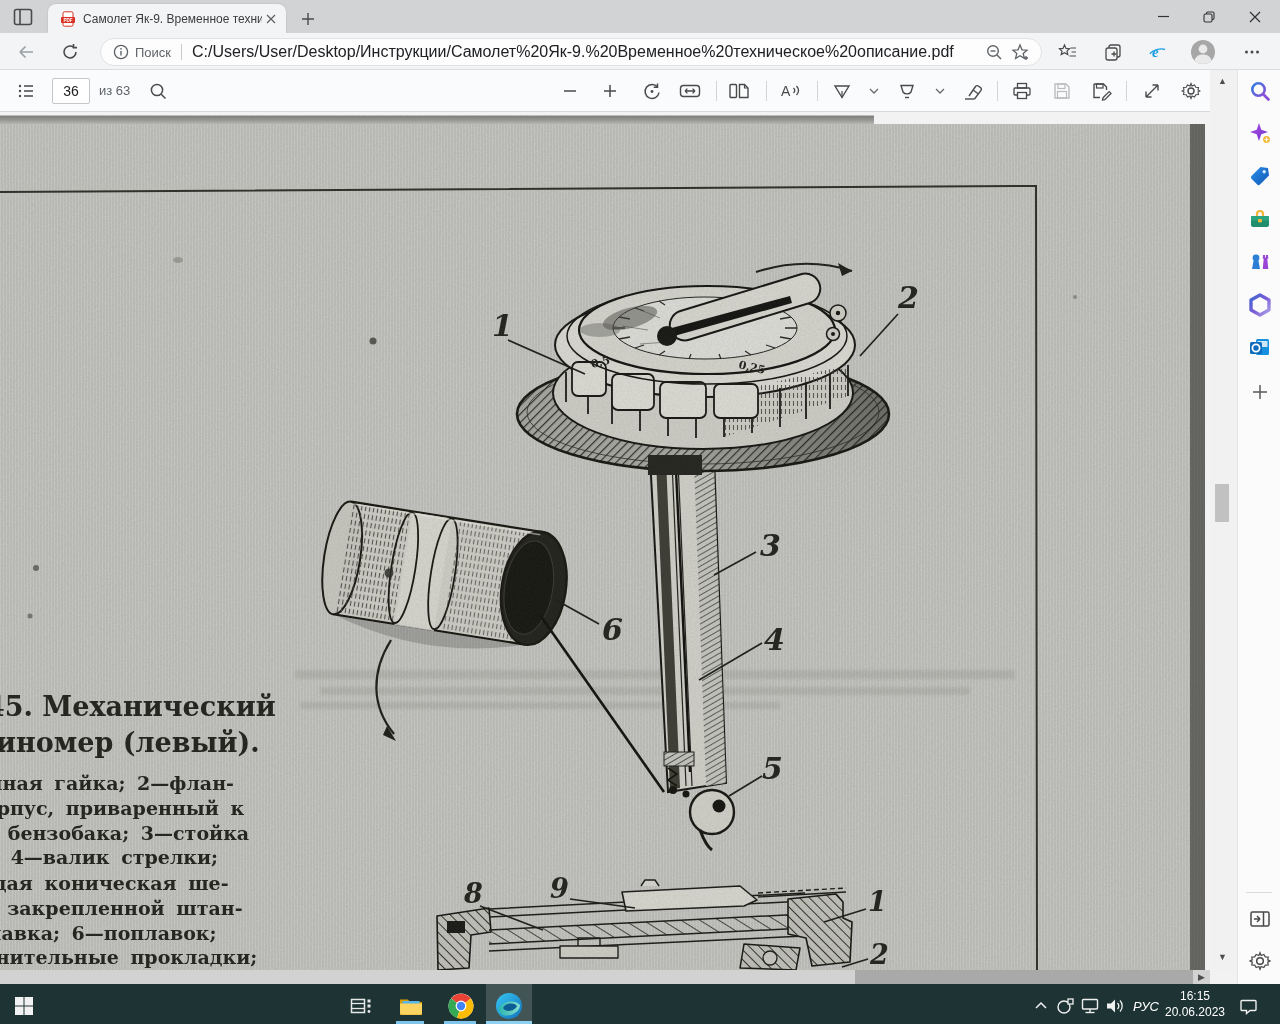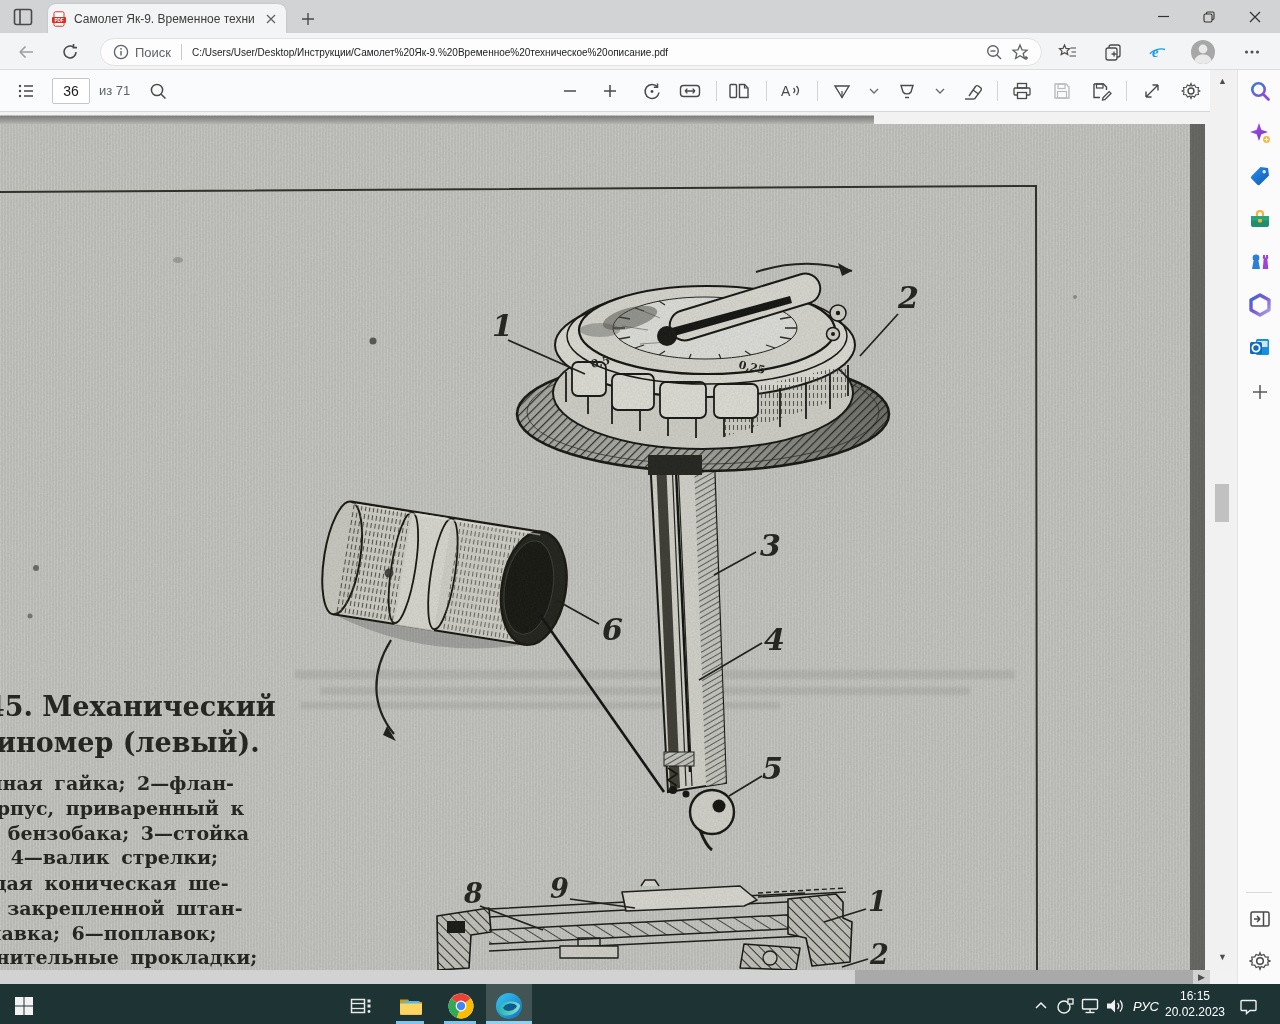--- a/index.html
+++ b/index.html
@@ -2,33 +2,33 @@
 <html><head>
 <meta charset="utf-8">
 <style>
   * { margin:0; padding:0; box-sizing:border-box; }
   html,body { width:1280px; height:1024px; overflow:hidden; font-family:"Liberation Sans", sans-serif; background:#f2f2f2; }
   svg { display:block; }
 
   
   .titlebar { position:absolute; top:0; left:0; width:1280px; height:33px; background:#d2d3d4; }
   .vtabs-btn { position:absolute; left:8px; top:5px; width:30px; height:24px; display:flex; align-items:center; justify-content:center; border-radius:4px; }
-  .tab { position:absolute; left:48px; top:4px; width:238px; height:29px; background:#f3f4f5; border-radius:8px 8px 0 0; display:flex; align-items:center; padding:0 6px 0 3px; box-shadow:0 0 2px rgba(0,0,0,.15); }
+  .tab { position:absolute; left:48px; top:4px; width:238px; height:29px; background:#f3f4f5; border-radius:8px 8px 0 0; display:flex; align-items:center; padding:0 6px 0 12px; box-shadow:0 0 2px rgba(0,0,0,.15); }
   .tab-title { flex:1; font-size:12px; color:#3c3c3c; white-space:nowrap; overflow:hidden; margin-left:7px; }
   .tab-close { width:18px; height:18px; display:flex; align-items:center; justify-content:center; border-radius:4px; }
   .newtab { position:absolute; left:296px; top:8px; width:24px; height:22px; display:flex; align-items:center; justify-content:center; }
   .winctl { position:absolute; top:0; height:33px; width:46px; display:flex; align-items:center; justify-content:center; }
 
   
   .toolbar { position:absolute; top:33px; left:0; width:1280px; height:37px; background:#f3f4f5; border-bottom:1px solid #dcdcdc; }
   .navico { position:absolute; top:5px; width:28px; height:28px; display:flex; align-items:center; justify-content:center; border-radius:5px; }
   .addr { position:absolute; left:100px; top:5px; width:942px; height:28px; background:#fdfdfd; border:1px solid #e2e2e2; border-radius:14px; display:flex; align-items:center; padding:0 8px 0 12px; }
   .addr .flabel { font-size:13px; color:#5f6368; margin:0 10px 0 6px; }
   .addr .sep { width:1px; height:16px; background:#c9c9c9; margin-right:10px; }
-  .addr .url { flex:1; font-size:10px; color:#202124; white-space:nowrap; overflow:hidden; }
+  .addr .url { flex:1; font-size:16px; color:#202124; white-space:nowrap; overflow:hidden; }
   .addr-ico { width:26px; height:26px; display:flex; align-items:center; justify-content:center; }
 
   
   .pdfbar { position:absolute; top:70px; left:0; width:1210px; height:42px; background:#fafbfc; border-bottom:1px solid #d8d8d8; }
   .pico { position:absolute; top:8px; width:28px; height:26px; display:flex; align-items:center; justify-content:center; border-radius:4px; }
   .pagebox { position:absolute; left:52px; top:8px; width:38px; height:26px; border:1px solid #c6c6c6; background:#fff; border-radius:2px; text-align:center; font-size:14px; color:#222; font-family:"Liberation Sans",sans-serif; }
   .ofpages { position:absolute; left:99px; top:13px; font-size:13px; color:#5f6368; }
   .psep { position:absolute; top:11px; width:1px; height:20px; background:#d4d4d4; }
   .disabled { opacity:.35; }
 
@@ -182,21 +182,21 @@
 <div class="pdfbar">
   <div class="pico" style="left:12px">
     <svg width="20" height="20" viewBox="0 0 20 20">
         <circle cx="4" cy="5" r="1.2" fill="#4a4a4a"></circle>
         <circle cx="4" cy="10" r="1.2" fill="#4a4a4a"></circle>
         <circle cx="4" cy="15" r="1.2" fill="#4a4a4a"></circle>
         <path d="M8,5 H17 M8,10 H17 M8,15 H17" stroke="#4a4a4a" stroke-width="1.4"></path>
       </svg>
   </div>
   <input class="pagebox" value="36" style="">
-  <span class="ofpages">из 71</span>
+  <span class="ofpages">из 63</span>
   <div class="pico" style="left:144px">
     <svg width="20" height="20" viewBox="0 0 20 20">
         <circle cx="9" cy="9" r="5.6" fill="none" stroke="#4a4a4a" stroke-width="1.5"></circle>
         <line x1="13.2" y1="13.2" x2="17.5" y2="17.5" stroke="#4a4a4a" stroke-width="1.5"></line>
       </svg>
   </div>
 
   <div class="pico" style="left:556px">
     <svg width="18" height="18" viewBox="0 0 18 18">
         <line x1="3" y1="9" x2="15" y2="9" stroke="#4a4a4a" stroke-width="1.5"></line>
@@ -677,20 +677,20 @@
   </div>
   <div class="tb-ico" style="left:1102px; width:26px">
     <svg width="20" height="18" viewBox="0 0 20 18">
         <polygon points="2,6.5 6,6.5 10,2.5 10,15.5 6,11.5 2,11.5" fill="#f0f0f0"></polygon>
         <path d="M12.5,6 A4.5,4.5 0 0 1 12.5,12 M15,3.5 A8,8 0 0 1 15,14.5" fill="none" stroke="#f0f0f0" stroke-width="1.3"></path>
       </svg>
   </div>
   <div class="tb-ico tray-text" style="left:1130px; width:32px">РУС</div>
   <div class="clock">
     <div>16:15</div>
-    <div>20.02.2023</div>
+    <div>20.06.2023</div>
   </div>
   <div class="tb-ico" style="left:1234px; width:28px">
     <svg width="19" height="18" viewBox="0 0 19 18">
         <path d="M3,3.5 h13 a1,1 0 0 1 1,1 v8 a1,1 0 0 1 -1,1 h-5 l-3.5,3 v-3 h-4.5 a1,1 0 0 1 -1,-1 v-8 a1,1 0 0 1 1,-1 Z" fill="none" stroke="#f0f0f0" stroke-width="1.4"></path>
       </svg>
   </div>
 </div>
 
 </body></html>

